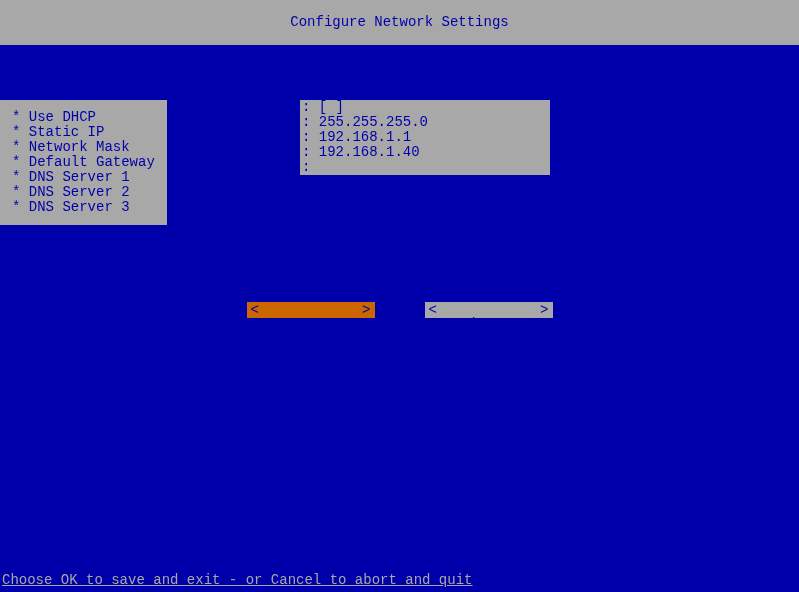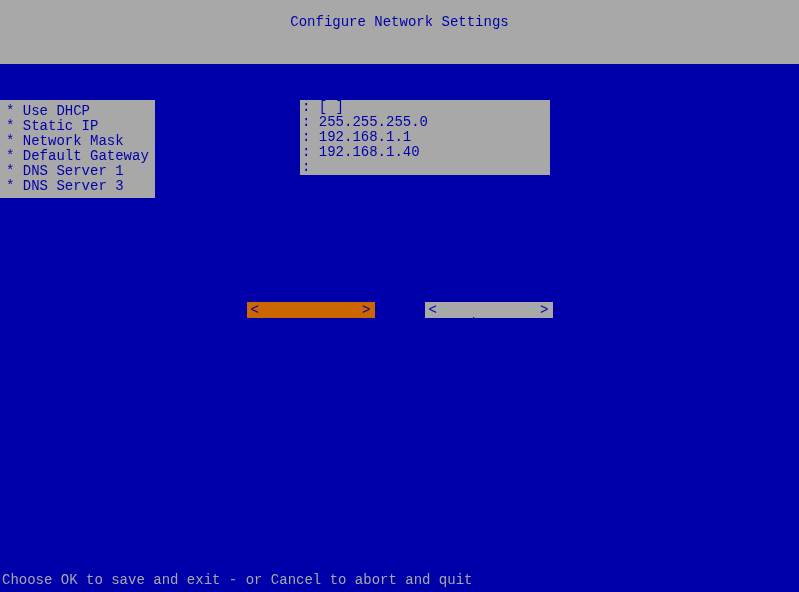--- a/index.html
+++ b/index.html
@@ -7,21 +7,21 @@
       width: 799px;
       height: 592px;
       font-family: 'Courier New', monospace;
       font-size: 14px;
       background: #0000aa;
       overflow: hidden;
       position: relative;
     }
     .titlebar {
       width: 100%;
-      height: 64px;
+      height: 45px;
       background: #a8a8a8;
       display: flex;
       align-items: flex-start;
       justify-content: center;
       padding-top: 14px;
     }
     .title {
       color: #0000aa;
       font-weight: normal;
     }
@@ -35,21 +35,21 @@
       padding-top: 36px;
     }
     .fields {
       position: relative;
     }
     .labels-col {
       position: absolute;
       left: 0;
       top: 0;
       background: #a8a8a8;
-      padding: 4px;
+      padding: 10px;
     }
     .label-row {
       color: #0000aa;
       white-space: pre;
       line-height: 15px;
       padding: 0 2px;
     }
     .values-col {
       position: absolute;
       left: 300px;
@@ -93,37 +93,39 @@
       color: #0000aa;
     }
     .btn .bracket-l, .btn .bracket-r { }
     .btn .btn-label { flex: 1; text-align: center; margin-top: 27px; }
     .footer {
       position: absolute;
       bottom: 4px;
       left: 2px;
       color: #a8a8a8;
       font-size: 14px;
+      text-decoration: underline;
     }
   </style>
 </head>
 <body>
 
 <div class="titlebar">
   <span class="title">Configure Network Settings</span>
 </div>
 
 <div class="content">
   <div class="fields">
     <div class="labels-col">
       <div class="label-row">* Use DHCP</div>
       <div class="label-row">* Static IP</div>
       <div class="label-row">* Network Mask</div>
       <div class="label-row">* Default Gateway</div>
       <div class="label-row">* DNS Server 1</div>
+      <div class="label-row">* DNS Server 2</div>
       <div class="label-row">* DNS Server 3</div>
     </div>
     <div class="values-col">
       <div class="value-row">: [ ]</div>
       <div class="value-row">: 255.255.255.0</div>
       <div class="value-row">: 192.168.1.1</div>
       <div class="value-row">: 192.168.1.40</div>
       <div class="value-row">:</div>
     </div>
   </div>

